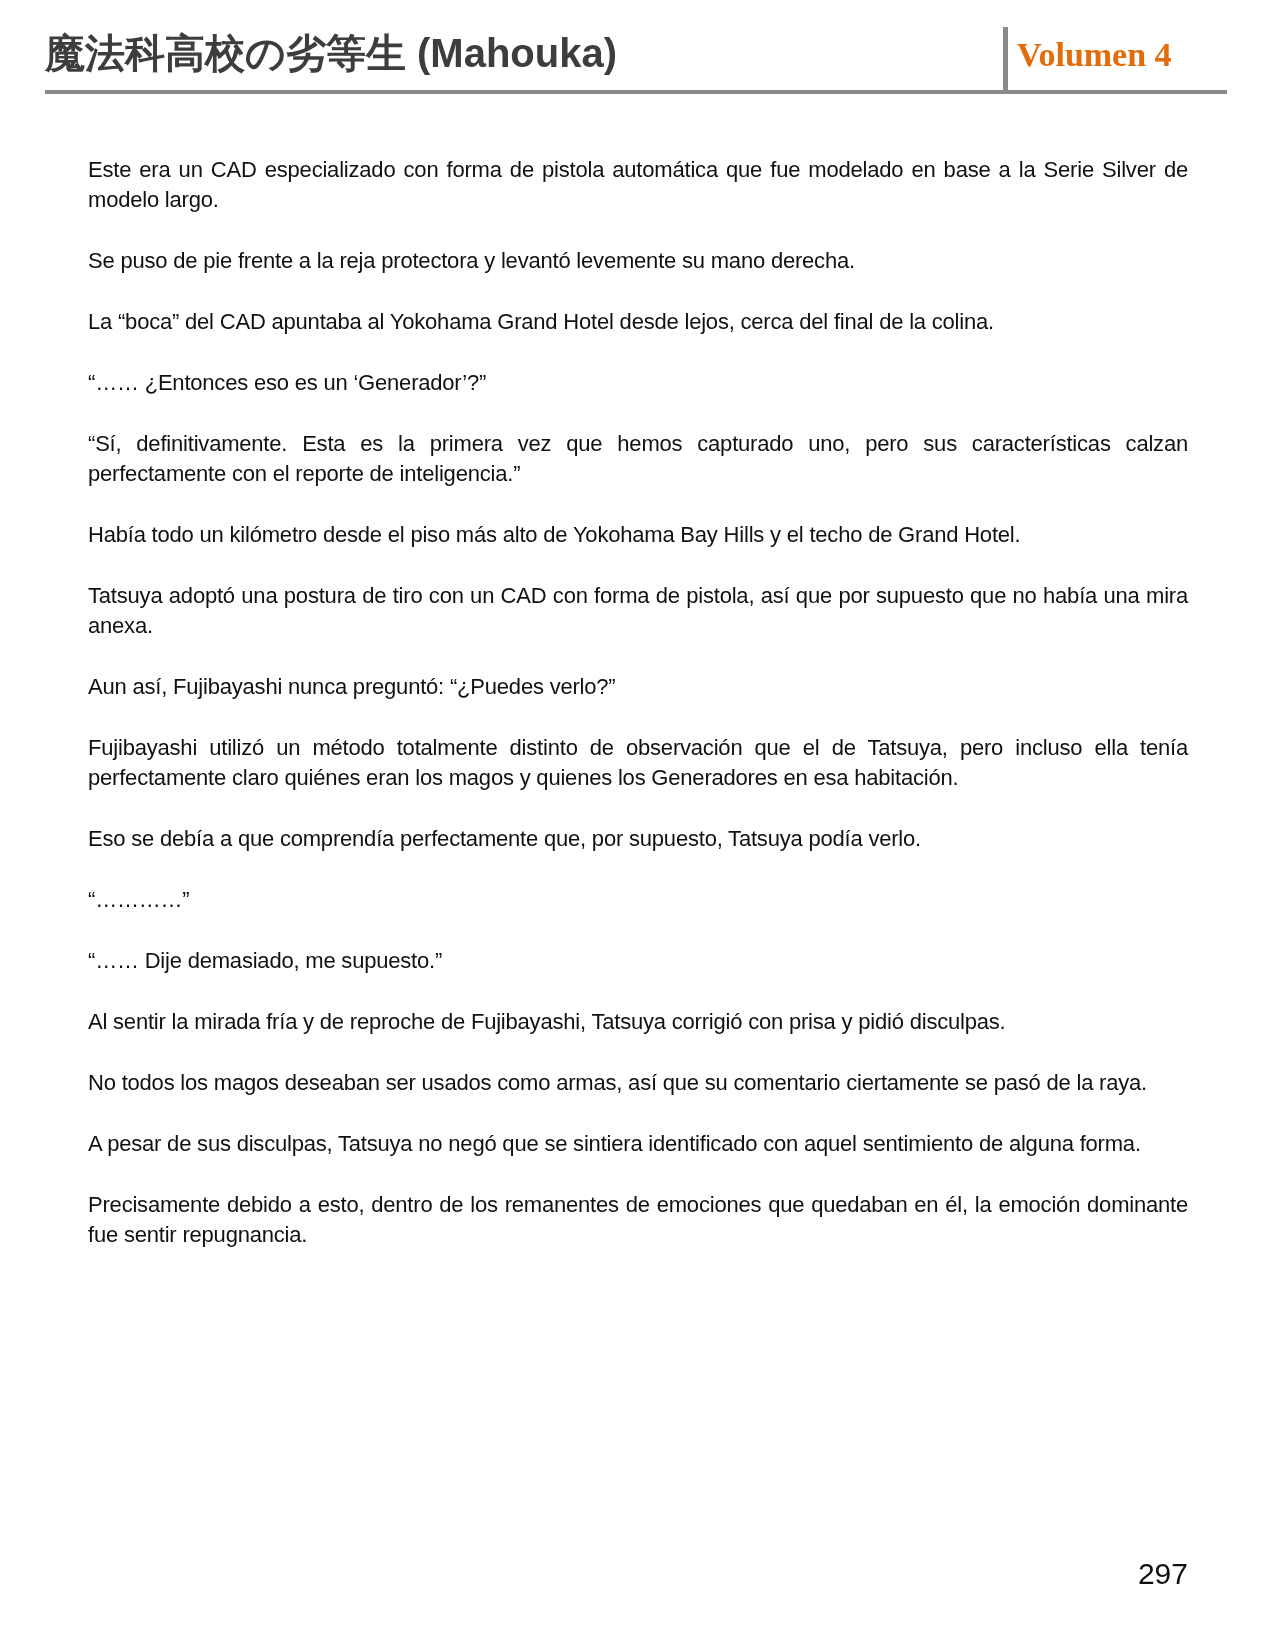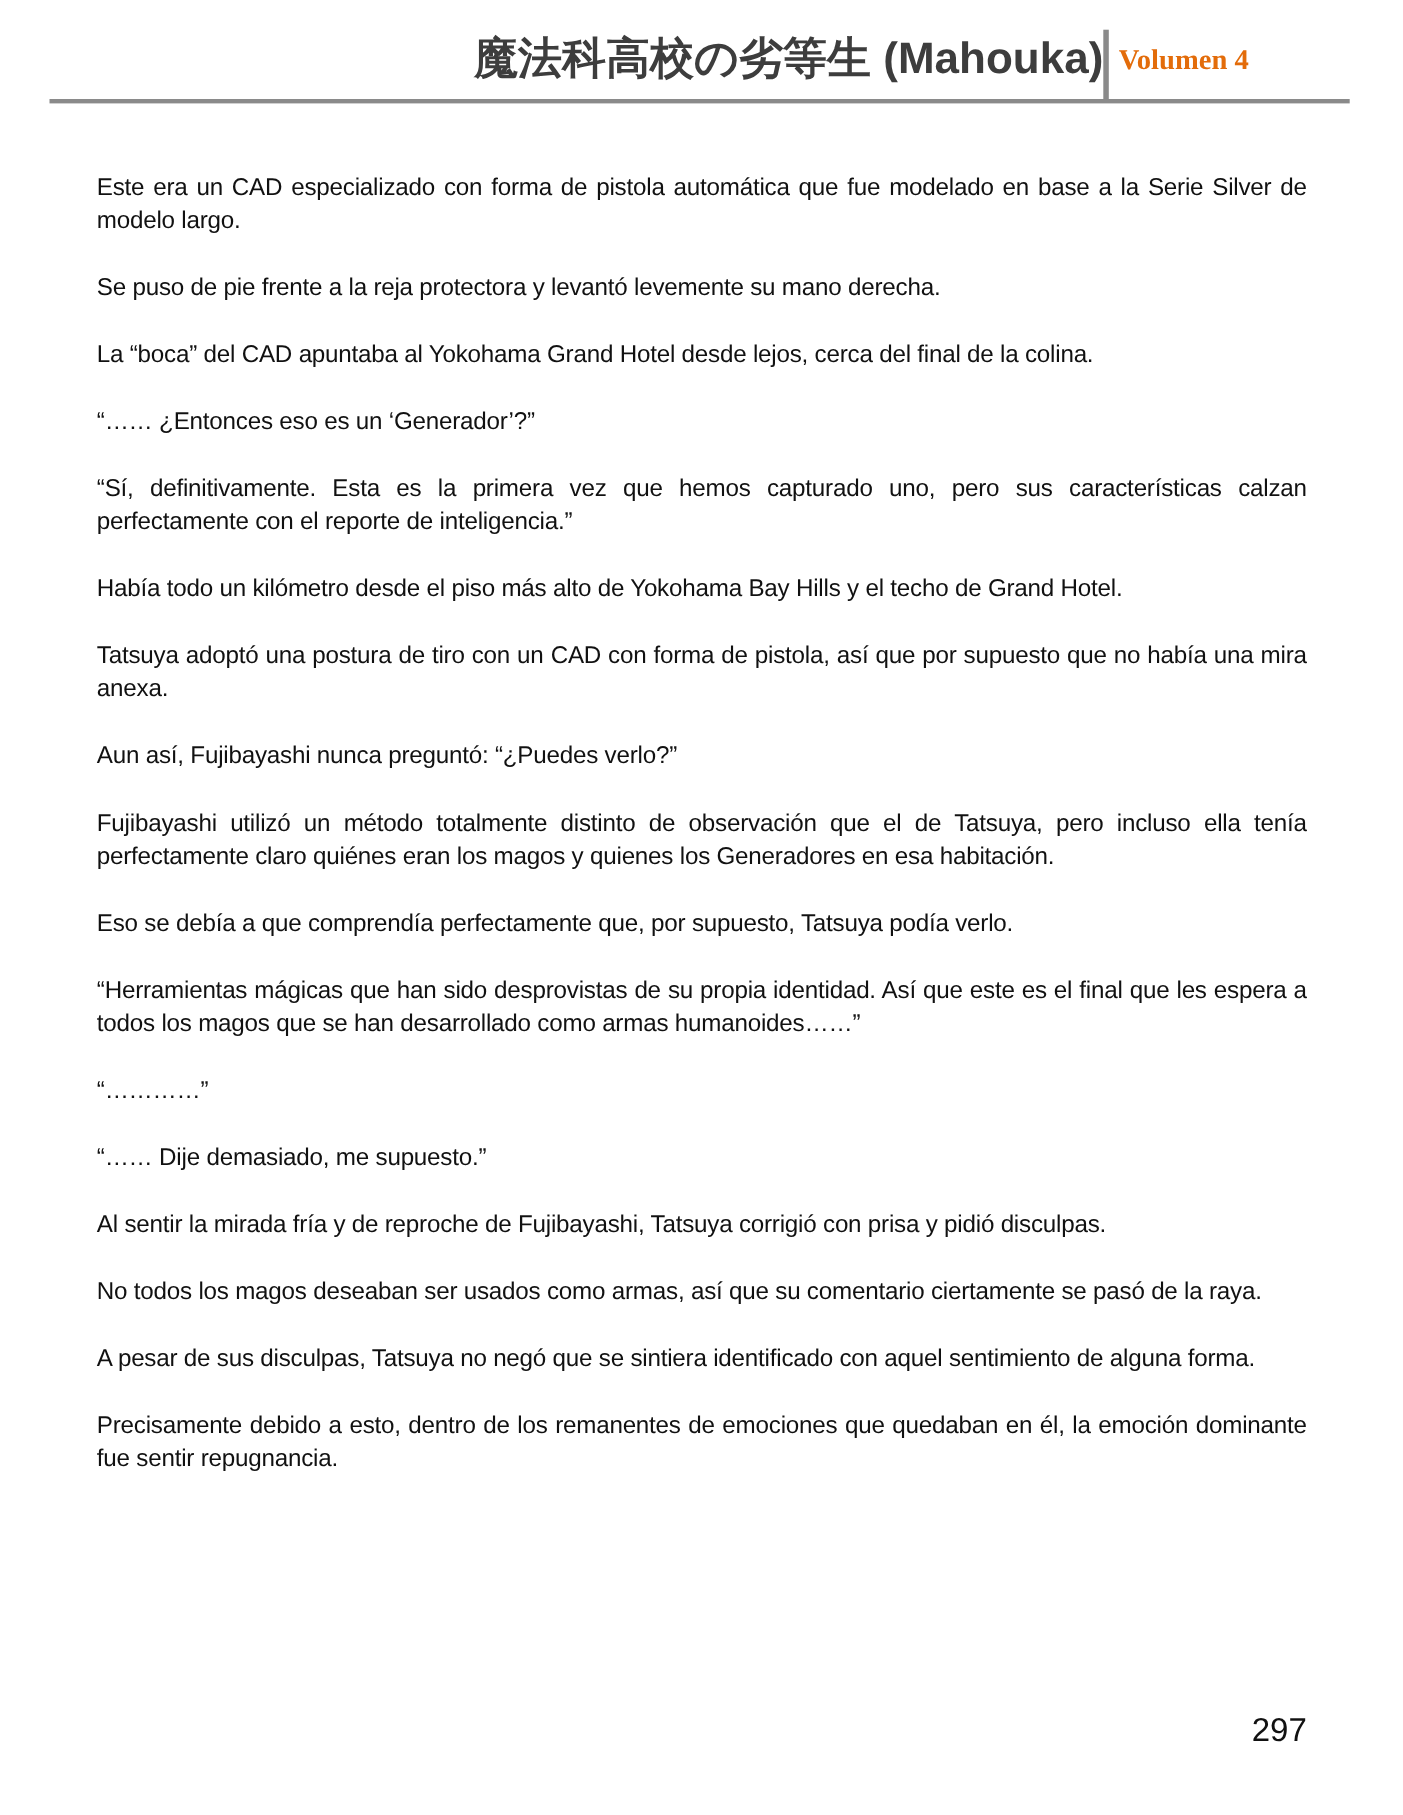--- a/index.html
+++ b/index.html
@@ -15,34 +15,34 @@
     position: absolute;
     inset: 0;
     background: #ffffff;
   }
   
   .header-title {
     position: absolute;
     left: 45px;
     top: 28px;
     width: 958px;
-    text-align: right;
+    text-align: left;
     font-size: 40px;
     line-height: 50px;
     font-weight: bold;
     color: #3d3d3d;
     white-space: nowrap;
   }
   .volume-label {
     position: absolute;
     left: 1017px;
     top: 36px;
     font-family: "Liberation Serif", serif;
     font-weight: bold;
-    font-size: 26px;
+    font-size: 34px;
     line-height: 38px;
     color: #e36c0a;
     white-space: nowrap;
   }
   .header-vbar {
     position: absolute;
     left: 1003px;
     top: 27px;
     width: 5px;
     height: 63px;
@@ -100,21 +100,20 @@
     <p>Este era un CAD especializado con forma de pistola automática que fue modelado en base a la Serie Silver de modelo largo.</p>
     <p>Se puso de pie frente a la reja protectora y levantó levemente su mano derecha.</p>
     <p>La “boca” del CAD apuntaba al Yokohama Grand Hotel desde lejos, cerca del final de la colina.</p>
     <p>“…… ¿Entonces eso es un ‘Generador’?”</p>
     <p>“Sí, definitivamente. Esta es la primera vez que hemos capturado uno, pero sus características calzan perfectamente con el reporte de inteligencia.”</p>
     <p>Había todo un kilómetro desde el piso más alto de Yokohama Bay Hills y el techo de Grand Hotel.</p>
     <p>Tatsuya adoptó una postura de tiro con un CAD con forma de pistola, así que por supuesto que no había una mira anexa.</p>
     <p>Aun así, Fujibayashi nunca preguntó: “¿Puedes verlo?”</p>
     <p>Fujibayashi utilizó un método totalmente distinto de observación que el de Tatsuya, pero incluso ella tenía perfectamente claro quiénes eran los magos y quienes los Generadores en esa habitación.</p>
     <p>Eso se debía a que comprendía perfectamente que, por supuesto, Tatsuya podía verlo.</p>
-    <p>“Herramientas mágicas que han sido desprovistas de su propia identidad. Así que este es el final que les espera a todos los magos que se han desarrollado como armas humanoides……”</p>
     <p>“…………”</p>
     <p>“…… Dije demasiado, me supuesto.”</p>
     <p>Al sentir la mirada fría y de reproche de Fujibayashi, Tatsuya corrigió con prisa y pidió disculpas.</p>
     <p>No todos los magos deseaban ser usados como armas, así que su comentario ciertamente se pasó de la raya.</p>
     <p>A pesar de sus disculpas, Tatsuya no negó que se sintiera identificado con aquel sentimiento de alguna forma.</p>
     <p>Precisamente debido a esto, dentro de los remanentes de emociones que quedaban en él, la emoción dominante fue sentir repugnancia.</p>
   </div>
 
   <div class="page-number">297</div>
 

